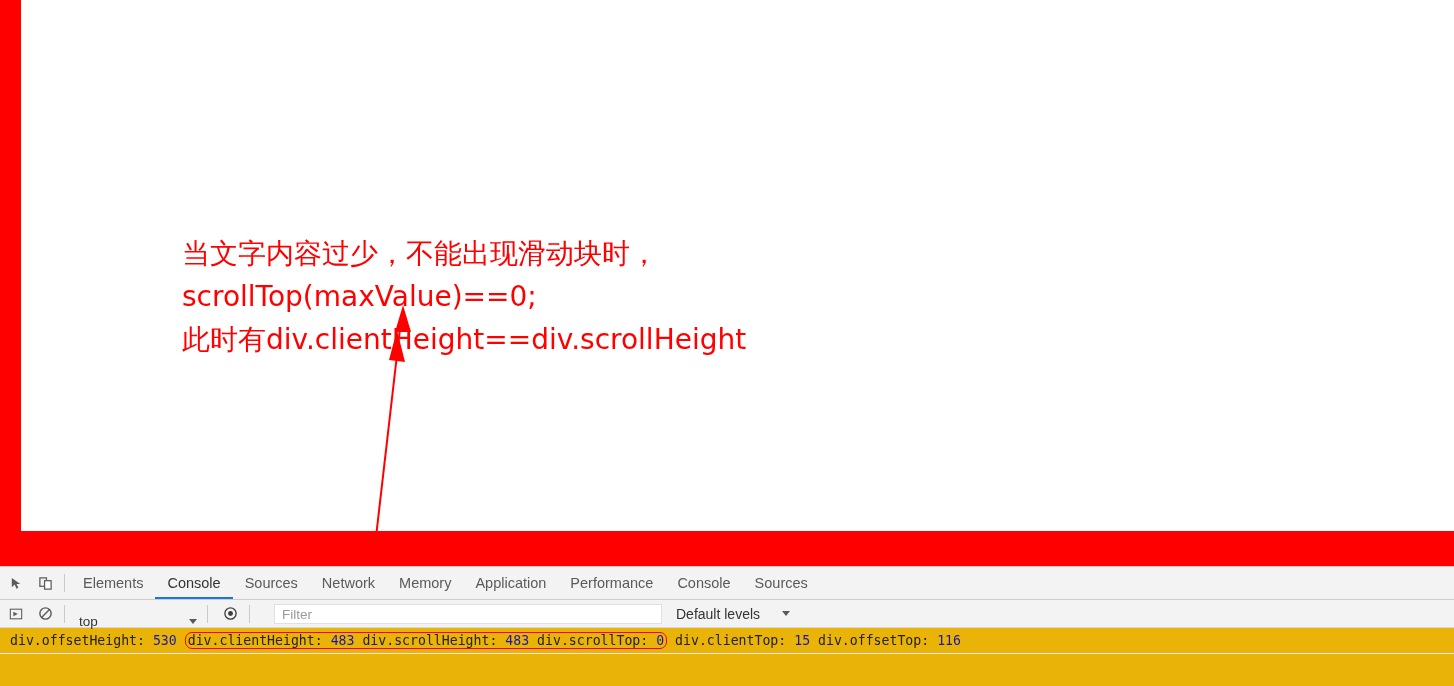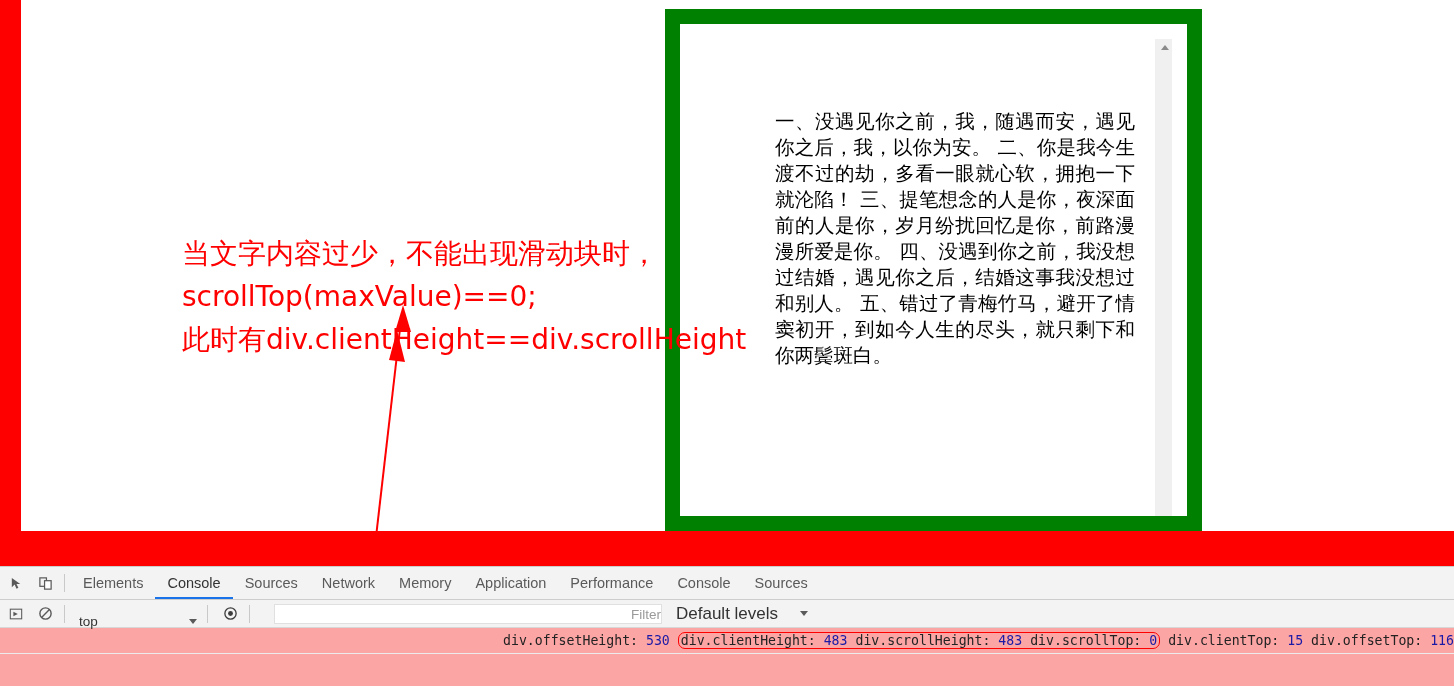--- a/index.html
+++ b/index.html
@@ -130,25 +130,24 @@
     pointer-events: none;
   }
 
   
   #devtools {
     position: absolute;
     left: 0;
     top: 566px;
     width: 1454px;
     height: 120px;
-    background: #fca5a5;
+    background: #eab308;
     border-top: 1px solid #cdcdcd;
     box-sizing: border-box;
     font-family: "Liberation Sans", sans-serif;
-    text-align: right;
   }
   #dt-tabbar {
     position: relative;
     height: 32px;
     background: #f3f3f3;
     border-bottom: 1px solid #cdcdcd;
     display: flex;
     align-items: center;
   }
   .dt-icon-btn {
@@ -204,21 +203,21 @@
     border: 1px solid #e0e0e0;
     box-sizing: border-box;
     font-size: 13.5px;
     color: #9a9a9a;
     line-height: 20px;
     padding-left: 7px;
     margin-left: 18px;
   }
   #levels-select {
     margin-left: 14px;
-    font-size: 17px;
+    font-size: 14px;
     color: #333;
     display: flex;
     align-items: center;
     gap: 22px;
   }
 
   .dt-console-row {
     position: relative;
     height: 25px;
     line-height: 25px;
@@ -244,30 +243,20 @@
   }
 </style>
 </head>
 <body>
 
 <div id="page-area">
 
   <div class="red-stripe-left"></div>
   <div class="red-stripe-bottom"></div>
 
-  <div id="scroll-box">
-    <div id="scroll-content">
-      <div id="scroll-text">一、没遇见你之前，我，随遇而安，遇见你之后，我，以你为安。 二、你是我今生渡不过的劫，多看一眼就心软，拥抱一下就沦陷！ 三、提笔想念的人是你，夜深面前的人是你，岁月纷扰回忆是你，前路漫漫所爱是你。 四、没遇到你之前，我没想过结婚，遇见你之后，结婚这事我没想过和别人。 五、错过了青梅竹马，避开了情窦初开，到如今人生的尽头，就只剩下和你两鬓斑白。</div>
-    </div>
-    <div id="scroll-track">
-      <div id="scroll-up-arrow">
-        <span class="tri"></span>
-      </div>
-    </div>
-  </div>
 
   <div id="annotation">
     <div>当文字内容过少，不能出现滑动块时，</div>
     <div>scrollTop(maxValue)==0;</div>
     <div>此时有div.clientHeight==div.scrollHeight</div>
   </div>
 </div>
 
 <svg id="arrow-svg" viewBox="0 0 1454 686">
   <line x1="360" y1="676" x2="401" y2="320" stroke="#ff0000" stroke-width="2"></line>

